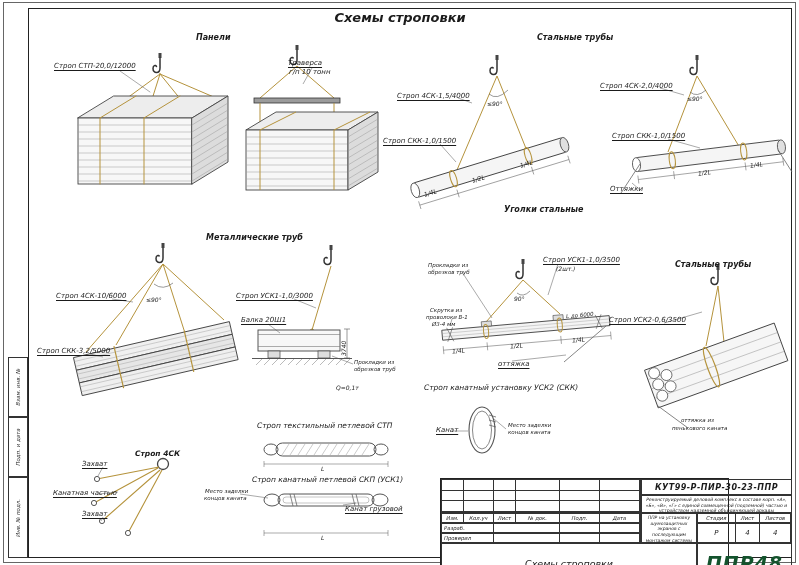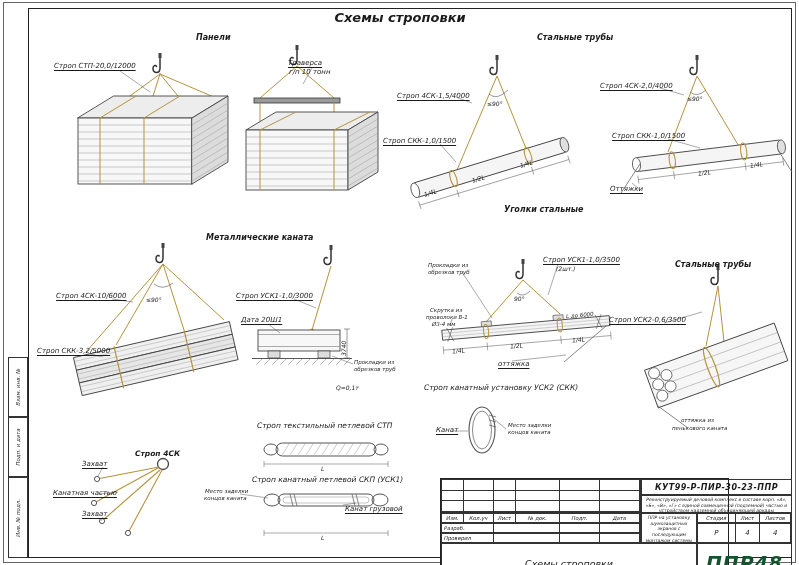--- a/index.html
+++ b/index.html
@@ -230,27 +230,27 @@
   <div class="l s" style="left:520px;top:161px;transform:rotate(-17deg)">1/4L</div>
   <div class="l u" style="left:600px;top:83px">Строп 4СК-2,0/4000</div>
   <div class="l s" style="left:687px;top:96px">≤90°</div>
   <div class="l u" style="left:612px;top:133px">Строп СКК-1,0/1500</div>
   <div class="l s" style="left:698px;top:170px;transform:rotate(-7deg)">1/2L</div>
   <div class="l s" style="left:750px;top:162px;transform:rotate(-7deg)">1/4L</div>
   <div class="l u" style="left:610px;top:186px">Оттяжки</div>
 
   <div class="l b" style="left:504px;top:206px">Уголки стальные</div>
 
-  <div class="l b" style="left:206px;top:234px">Металлические каната</div>
+  <div class="l b" style="left:206px;top:234px">Металлические труб</div>
   <div class="l u" style="left:56px;top:293px">Строп 4СК-10/6000</div>
   <div class="l s" style="left:146px;top:297px">≤90°</div>
   <div class="l u" style="left:37px;top:348px">Строп СКК-3,2/5000</div>
 
   <div class="l u" style="left:236px;top:293px">Строп УСК1-1,0/3000</div>
-  <div class="l u" style="left:241px;top:317px">Дата 20Ш1</div>
+  <div class="l u" style="left:241px;top:317px">Балка 20Ш1</div>
   <div class="l s" style="left:341px;top:356px;transform:rotate(-90deg);transform-origin:left top">3740</div>
   <div class="l xs" style="left:354px;top:359px">Прокладки из</div>
   <div class="l xs" style="left:354px;top:366px">обрезков труб</div>
   <div class="l s" style="left:336px;top:385px">Q=0,1т</div>
 
   <div class="l xs" style="left:428px;top:262px">Прокладки из</div>
   <div class="l xs" style="left:428px;top:269px">обрезков труб</div>
   <div class="l u" style="left:543px;top:257px">Строп УСК1-1,0/3500</div>
   <div class="l s" style="left:556px;top:266px">(2шт.)</div>
   <div class="l s" style="left:514px;top:296px">90°</div>

